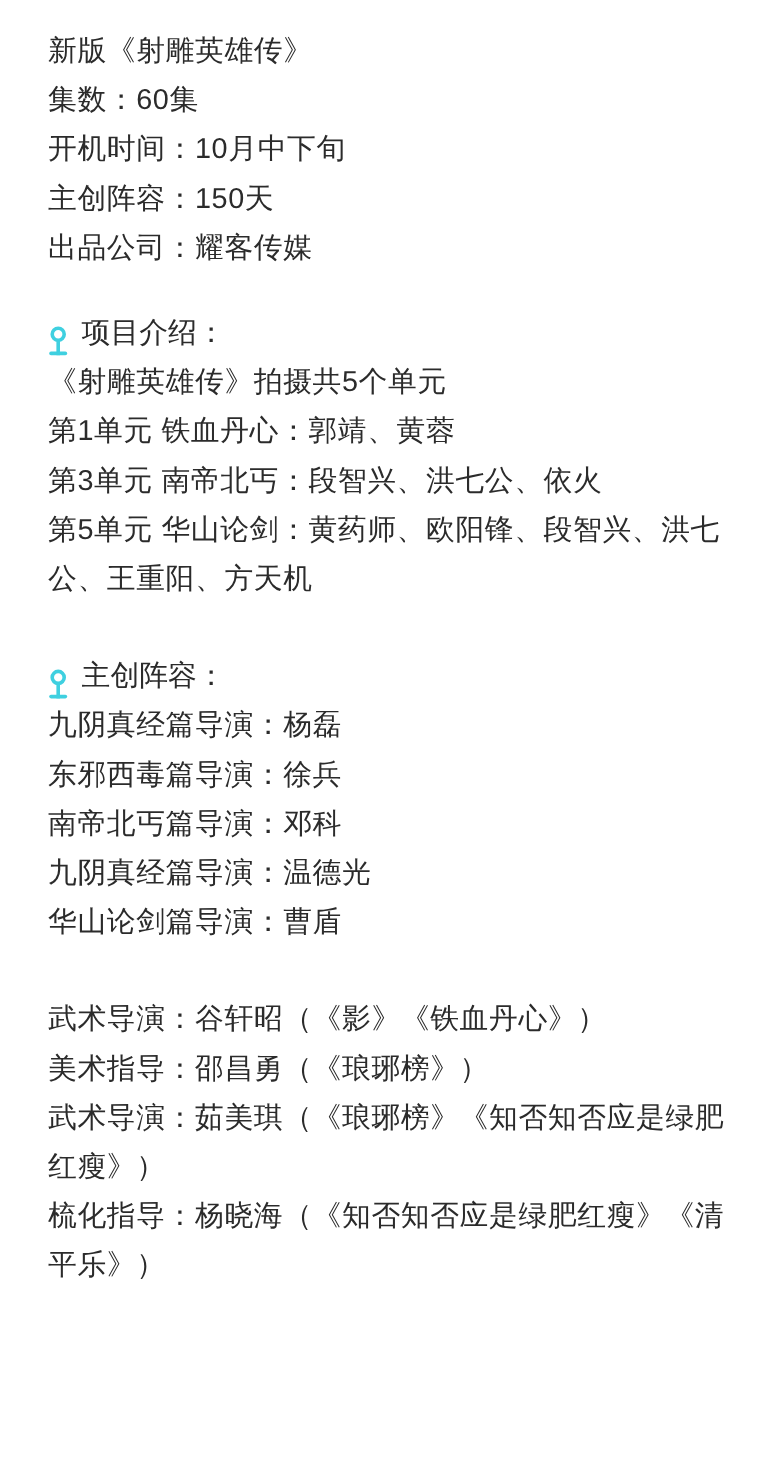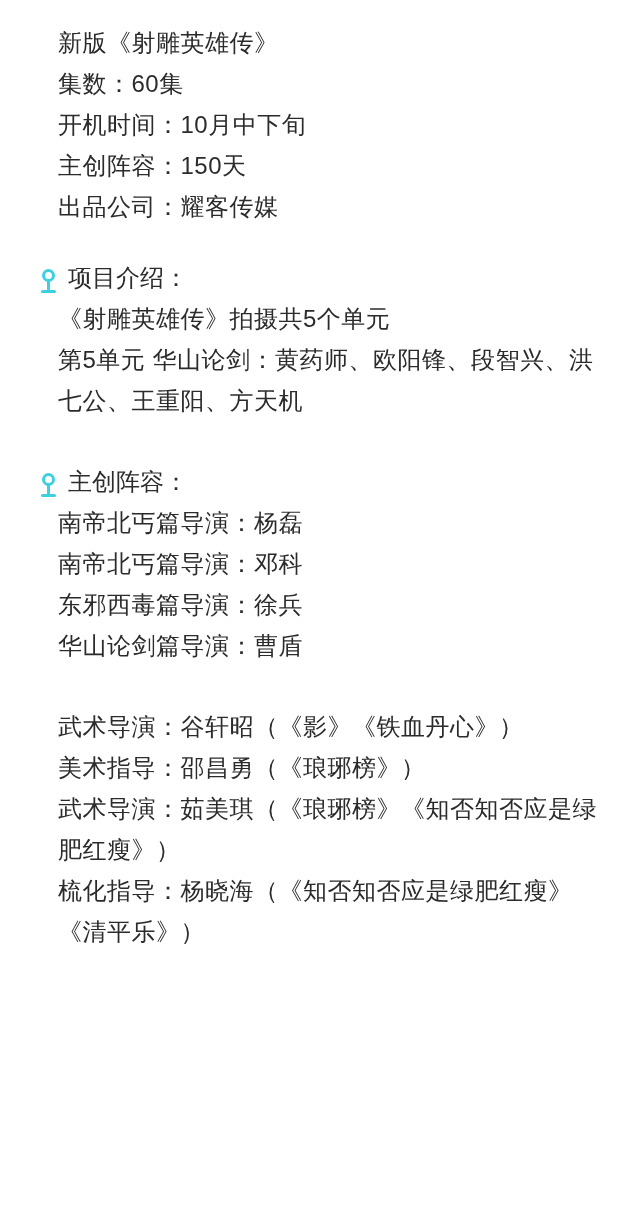--- a/index.html
+++ b/index.html
@@ -19,27 +19,26 @@
     width: 640px;
     height: 1214px;
     padding: 22px 36px 0 40px;
   }
   .line {
     font-size: 24px;
     line-height: 41px;
     letter-spacing: 0.5px;
     white-space: pre-wrap;
     word-break: break-all;
-    margin-left: 18px;
   }
   .gap-md { height: 30px; }
   .gap-lg { height: 40px; }
   .section-head {
     display: flex;
-    align-items: center;
+    align-items: flex-end;
     font-size: 24px;
     line-height: 41px;
   }
   .marker-icon {
     display: inline-block;
     width: 22px;
     height: 26px;
     margin-right: 6px;
     margin-top: 8px;
     flex: 0 0 auto;
@@ -93,36 +92,39 @@
   <div class="section-head">
     <span class="marker-icon">
       <span class="ring"></span>
         <span class="stem"></span>
         <span class="base"></span>
     </span>
     <span class="section-title">项目介绍：</span>
   </div>
 
   <div class="line">《射雕英雄传》拍摄共5个单元</div>
+  <div class="line">第1单元 铁血丹心：郭靖、黄蓉</div>
+  <div class="line">第3单元 南帝北丐：段智兴、洪七公、依火</div>
   <div class="line">第5单元 华山论剑：黄药师、欧阳锋、段智兴、洪七公、王重阳、方天机</div>
 
   <div class="gap-lg"></div>
 
   <div class="section-head">
     <span class="marker-icon">
       <span class="ring"></span>
         <span class="stem"></span>
         <span class="base"></span>
     </span>
     <span class="section-title">主创阵容：</span>
   </div>
 
-  <div class="line">南帝北丐篇导演：杨磊</div>
+  <div class="line">九阴真经篇导演：杨磊</div>
+  <div class="line">东邪西毒篇导演：徐兵</div>
   <div class="line">南帝北丐篇导演：邓科</div>
-  <div class="line">东邪西毒篇导演：徐兵</div>
+  <div class="line">九阴真经篇导演：温德光</div>
   <div class="line">华山论剑篇导演：曹盾</div>
 
   <div class="gap-lg"></div>
 
   <div class="line">武术导演：谷轩昭（《影》《铁血丹心》）</div>
   <div class="line">美术指导：邵昌勇（《琅琊榜》）</div>
   <div class="line">武术导演：茹美琪（《琅琊榜》《知否知否应是绿肥红瘦》）</div>
   <div class="line">梳化指导：杨晓海（《知否知否应是绿肥红瘦》《清平乐》）</div>
 
 </div>

